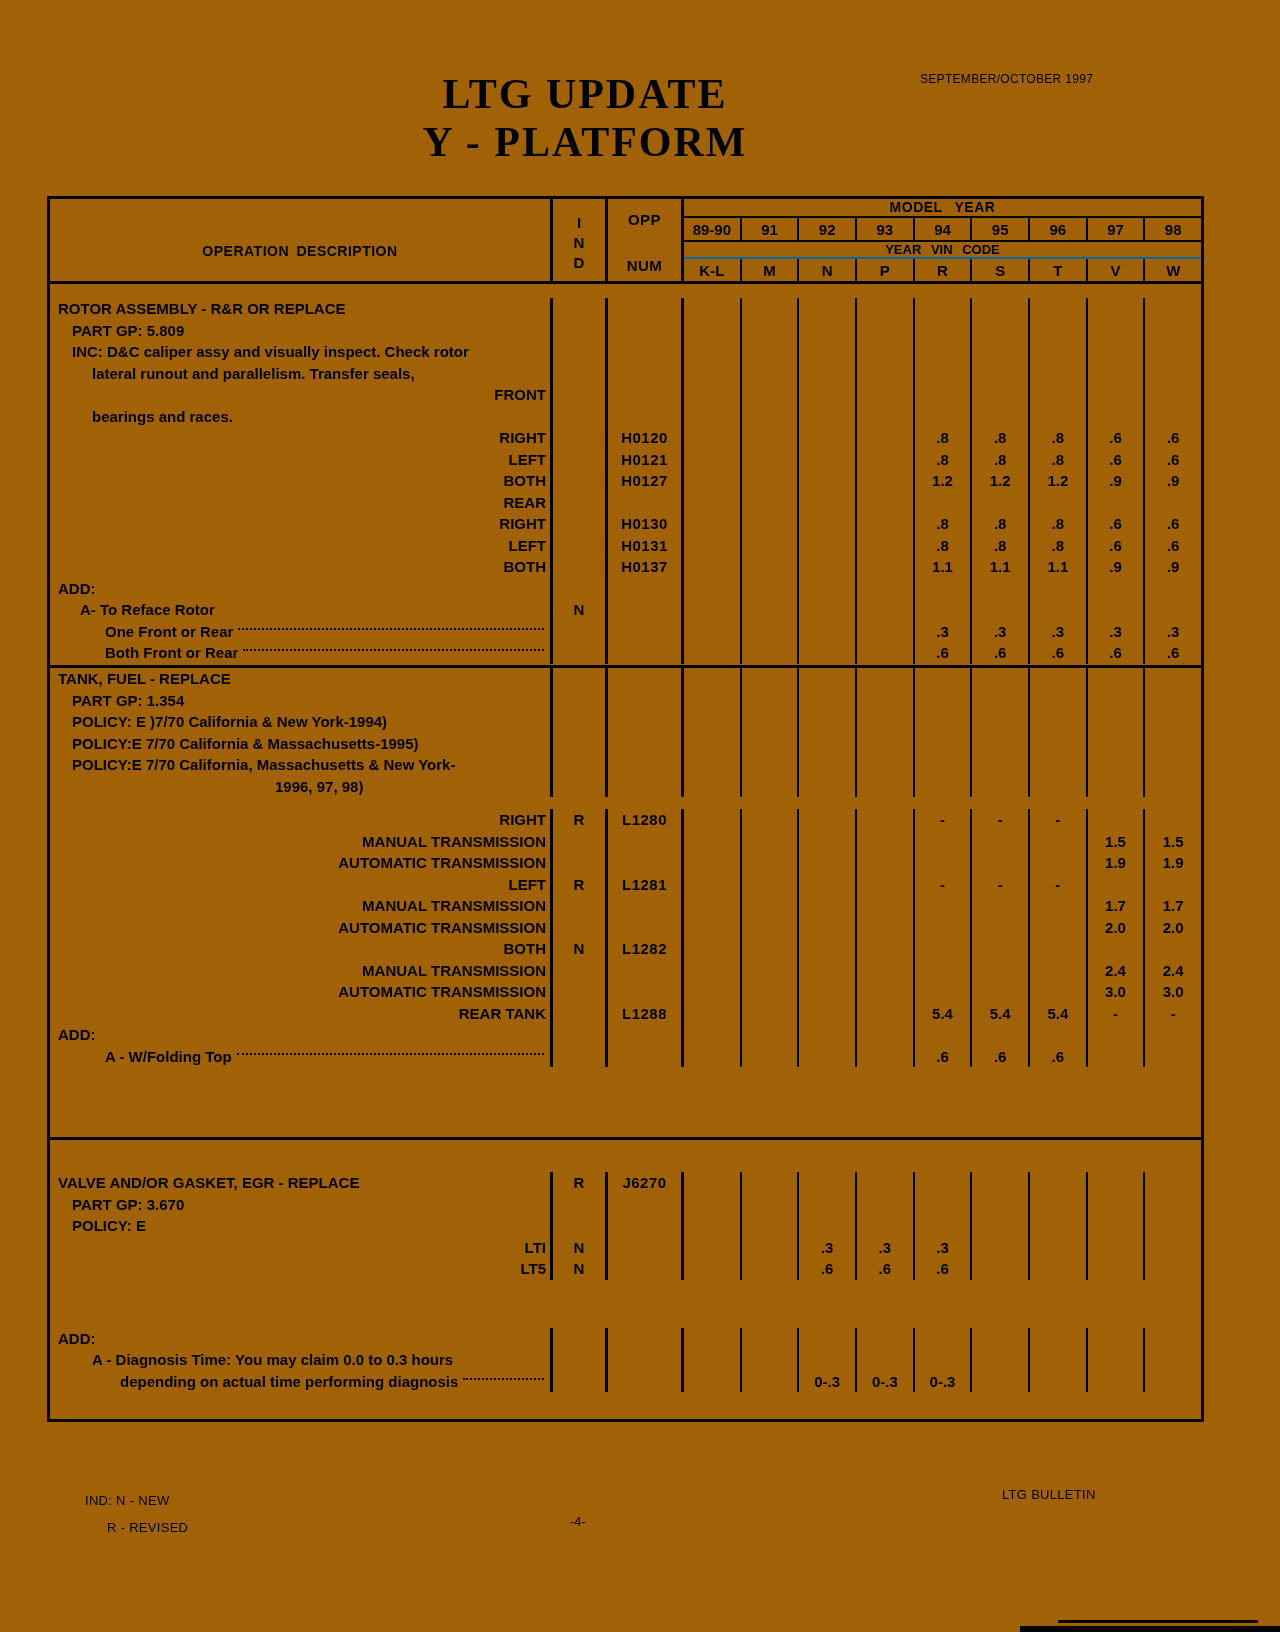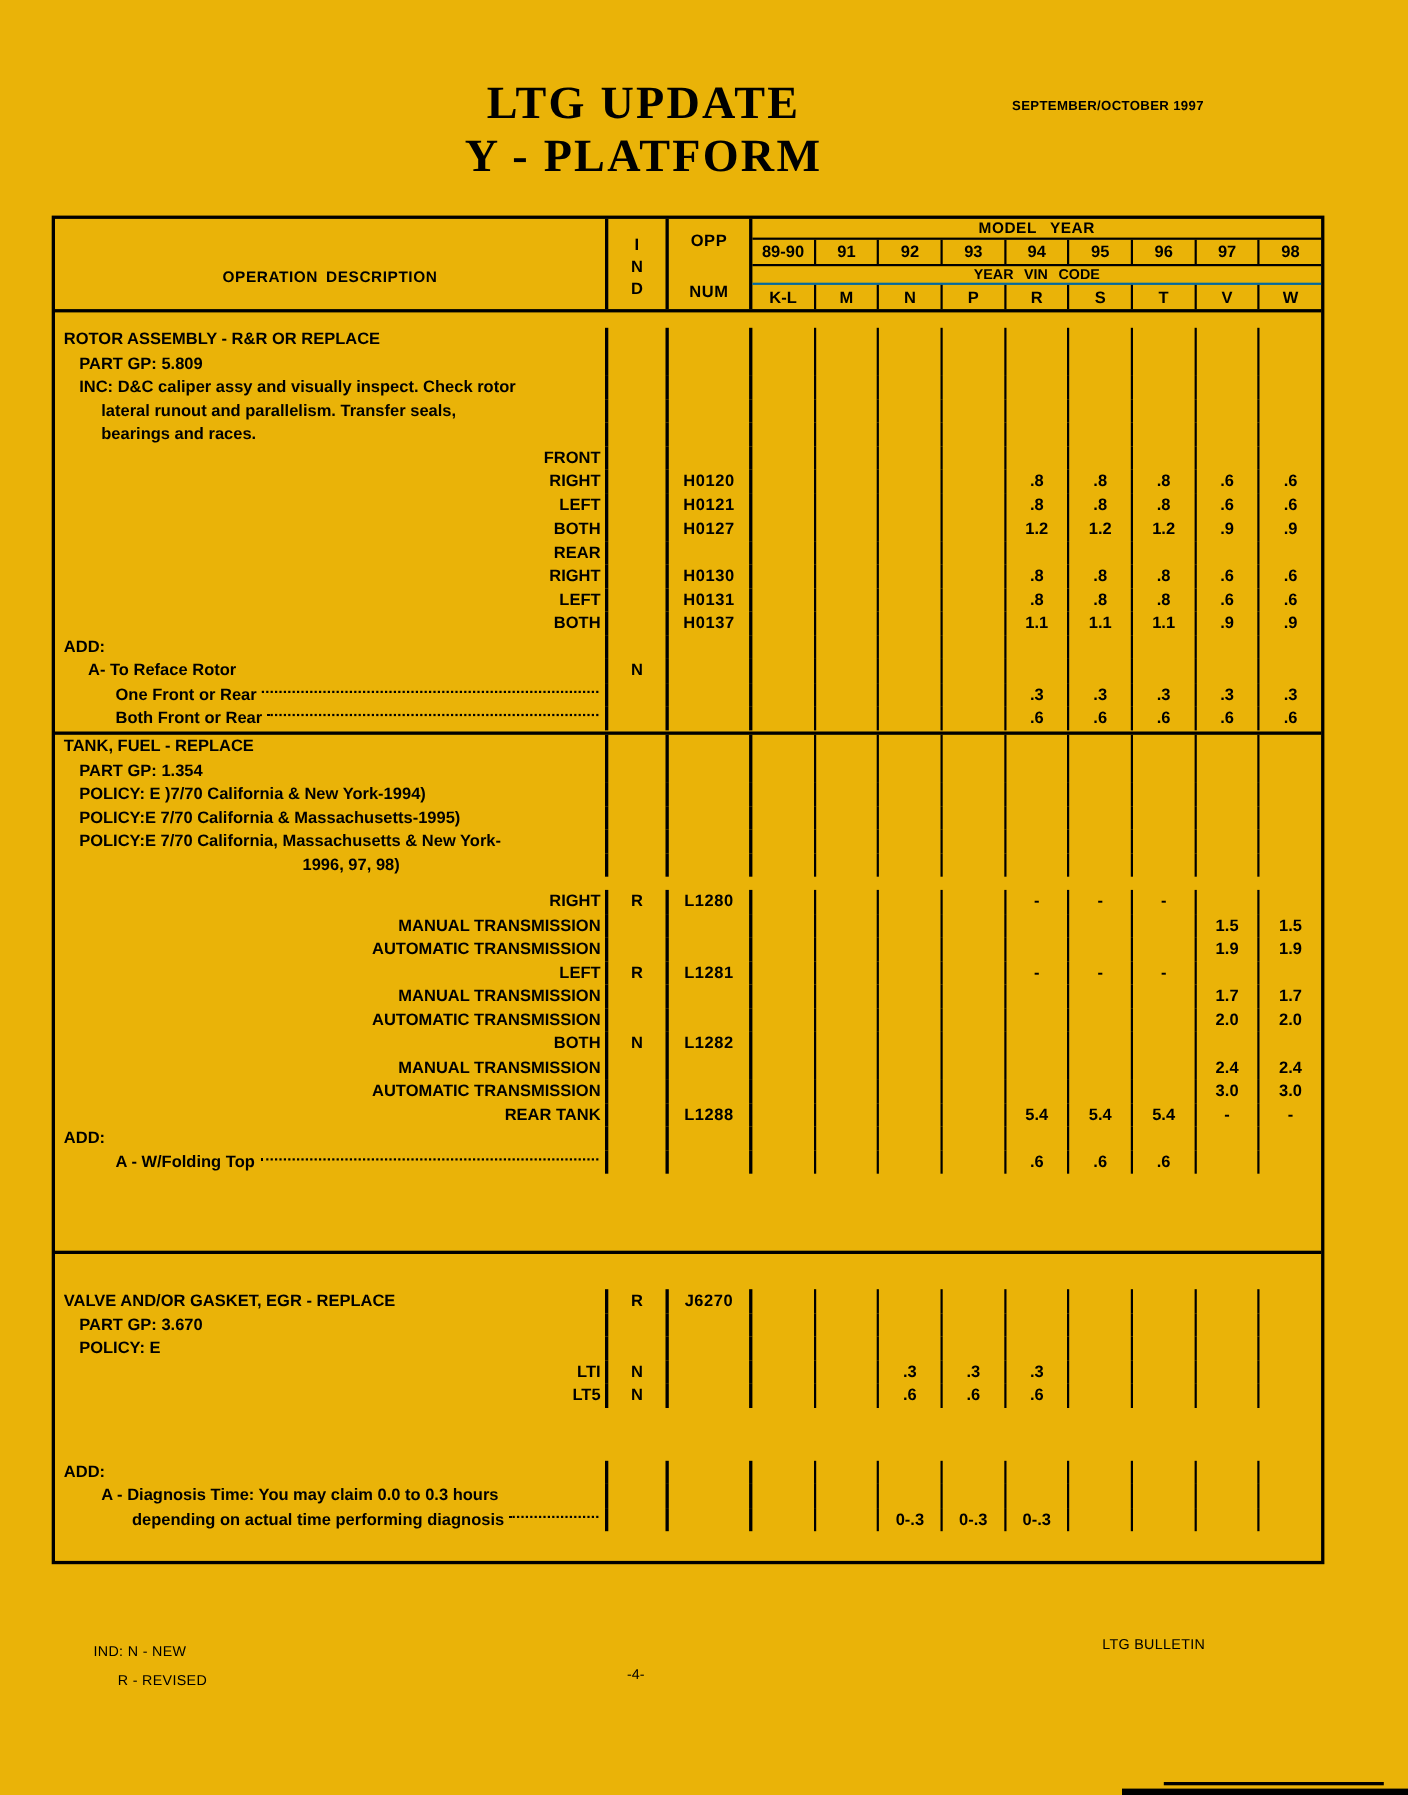--- a/index.html
+++ b/index.html
@@ -1,23 +1,23 @@
 <!DOCTYPE html>
 <html><head>
 <meta charset="utf-8">
 <style>
   * { margin:0; padding:0; box-sizing:border-box; }
   html,body { background:#fff; }
   body { width:1280px; height:1632px; position:relative; font-family:"Liberation Sans",sans-serif; color:#000; }
-  .page { position:absolute; inset:0; background:#eab308; overflow:hidden; }
+  .page { position:absolute; inset:0; background:#a16207; overflow:hidden; }
 
   
   .title-block { position:absolute; top:70px; left:0; width:1170px; text-align:center; }
   .title-line { font-family:"Liberation Serif",serif; font-weight:bold; font-size:42px; line-height:48px; letter-spacing:2px; }
-  .issue-date { position:absolute; top:89px; left:920px; font-size:12px; font-weight:bold; letter-spacing:.3px; }
+  .issue-date { position:absolute; top:72px; left:920px; font-size:12px; font-weight:normal; letter-spacing:.3px; }
 
   
   .ltg-table { position:absolute; left:47px; top:196px; width:1157px; height:1226px; border:3px solid #000; font-weight:bold; }
 
   
   .thead { display:flex; height:85px; border-bottom:3px solid #000; }
   .hc { display:flex; }
   .hc.desc { width:503px; border-right:3px solid #000; align-items:center; justify-content:center; padding-top:22px; font-size:14px; letter-spacing:.5px; word-spacing:3px; }
   .hc.ind { width:55px; border-right:3px solid #000; flex-direction:column; align-items:center; justify-content:center; font-size:15px; line-height:20px; padding-top:6px; }
   .hc.opp { width:76px; border-right:3px solid #000; flex-direction:column; align-items:center; justify-content:center; font-size:15px; line-height:20px; padding-top:6px; letter-spacing:.5px;gap:26px; }
@@ -180,38 +180,38 @@
           <div class="c yr"></div>
           <div class="c yr"></div>
           <div class="c yr"></div>
           <div class="c yr"></div>
           <div class="c yr"></div>
           <div class="c yr"></div>
           <div class="c yr"></div>
           <div class="c yr"></div>
         </div>
         <div class="row">
+          <div class="c desc right">
+            <span class="lbl">FRONT</span>
+          </div>
+          <div class="c ind"></div>
+          <div class="c opp"></div>
+          <div class="c yr"></div>
+          <div class="c yr"></div>
+          <div class="c yr"></div>
+          <div class="c yr"></div>
+          <div class="c yr"></div>
+          <div class="c yr"></div>
+          <div class="c yr"></div>
+          <div class="c yr"></div>
+          <div class="c yr"></div>
+        </div>
+        <div class="row">
           <div class="c desc i3">
             <span class="lbl">bearings and races.</span>
-          </div>
-          <div class="c ind"></div>
-          <div class="c opp"></div>
-          <div class="c yr"></div>
-          <div class="c yr"></div>
-          <div class="c yr"></div>
-          <div class="c yr"></div>
-          <div class="c yr"></div>
-          <div class="c yr"></div>
-          <div class="c yr"></div>
-          <div class="c yr"></div>
-          <div class="c yr"></div>
-        </div>
-        <div class="row">
-          <div class="c desc right">
-            <span class="lbl">FRONT</span>
           </div>
           <div class="c ind"></div>
           <div class="c opp"></div>
           <div class="c yr"></div>
           <div class="c yr"></div>
           <div class="c yr"></div>
           <div class="c yr"></div>
           <div class="c yr"></div>
           <div class="c yr"></div>
           <div class="c yr"></div>

